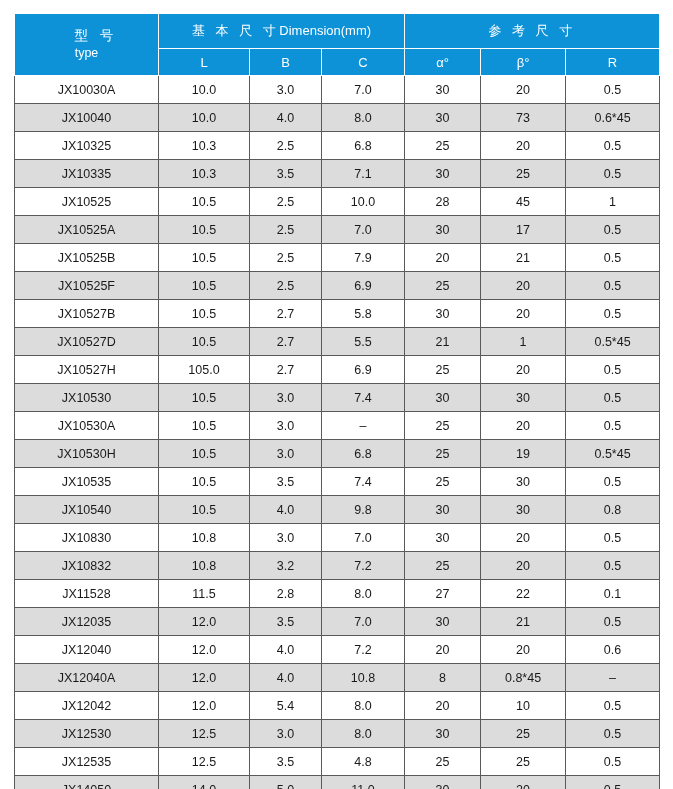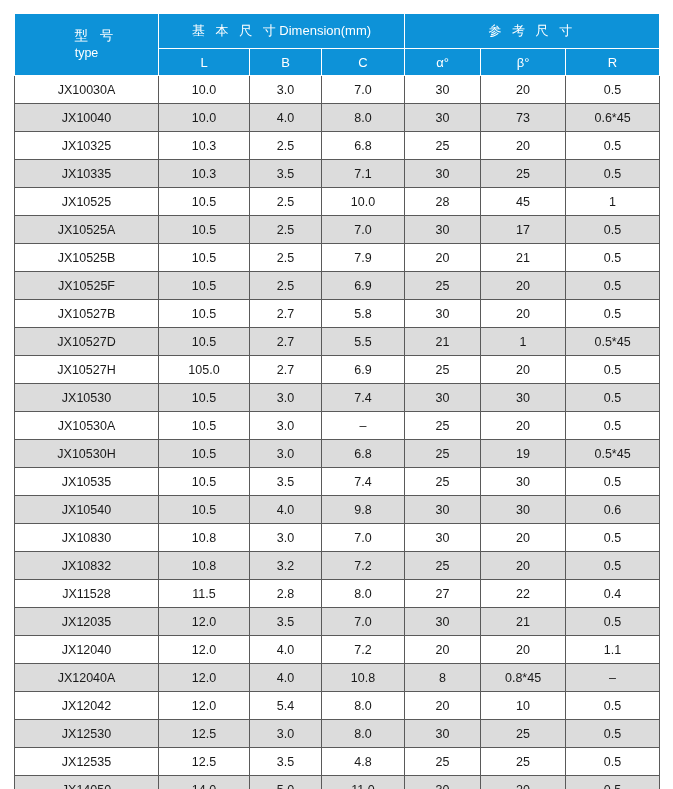--- a/index.html
+++ b/index.html
@@ -271,21 +271,21 @@
           <td>30</td>
           <td>0.5</td>
         </tr>
         <tr class="alt">
           <td>JX10540</td>
           <td>10.5</td>
           <td>4.0</td>
           <td>9.8</td>
           <td>30</td>
           <td>30</td>
-          <td>0.6</td>
+          <td>0.8</td>
         </tr>
         <tr>
           <td>JX10830</td>
           <td>10.8</td>
           <td>3.0</td>
           <td>7.0</td>
           <td>30</td>
           <td>20</td>
           <td>0.5</td>
         </tr>
@@ -298,39 +298,39 @@
           <td>20</td>
           <td>0.5</td>
         </tr>
         <tr>
           <td>JX11528</td>
           <td>11.5</td>
           <td>2.8</td>
           <td>8.0</td>
           <td>27</td>
           <td>22</td>
-          <td>0.4</td>
+          <td>0.1</td>
         </tr>
         <tr class="alt">
           <td>JX12035</td>
           <td>12.0</td>
           <td>3.5</td>
           <td>7.0</td>
           <td>30</td>
           <td>21</td>
           <td>0.5</td>
         </tr>
         <tr>
           <td>JX12040</td>
           <td>12.0</td>
           <td>4.0</td>
           <td>7.2</td>
           <td>20</td>
           <td>20</td>
-          <td>1.1</td>
+          <td>0.6</td>
         </tr>
         <tr class="alt">
           <td>JX12040A</td>
           <td>12.0</td>
           <td>4.0</td>
           <td>10.8</td>
           <td>8</td>
           <td>0.8*45</td>
           <td>–</td>
         </tr>

